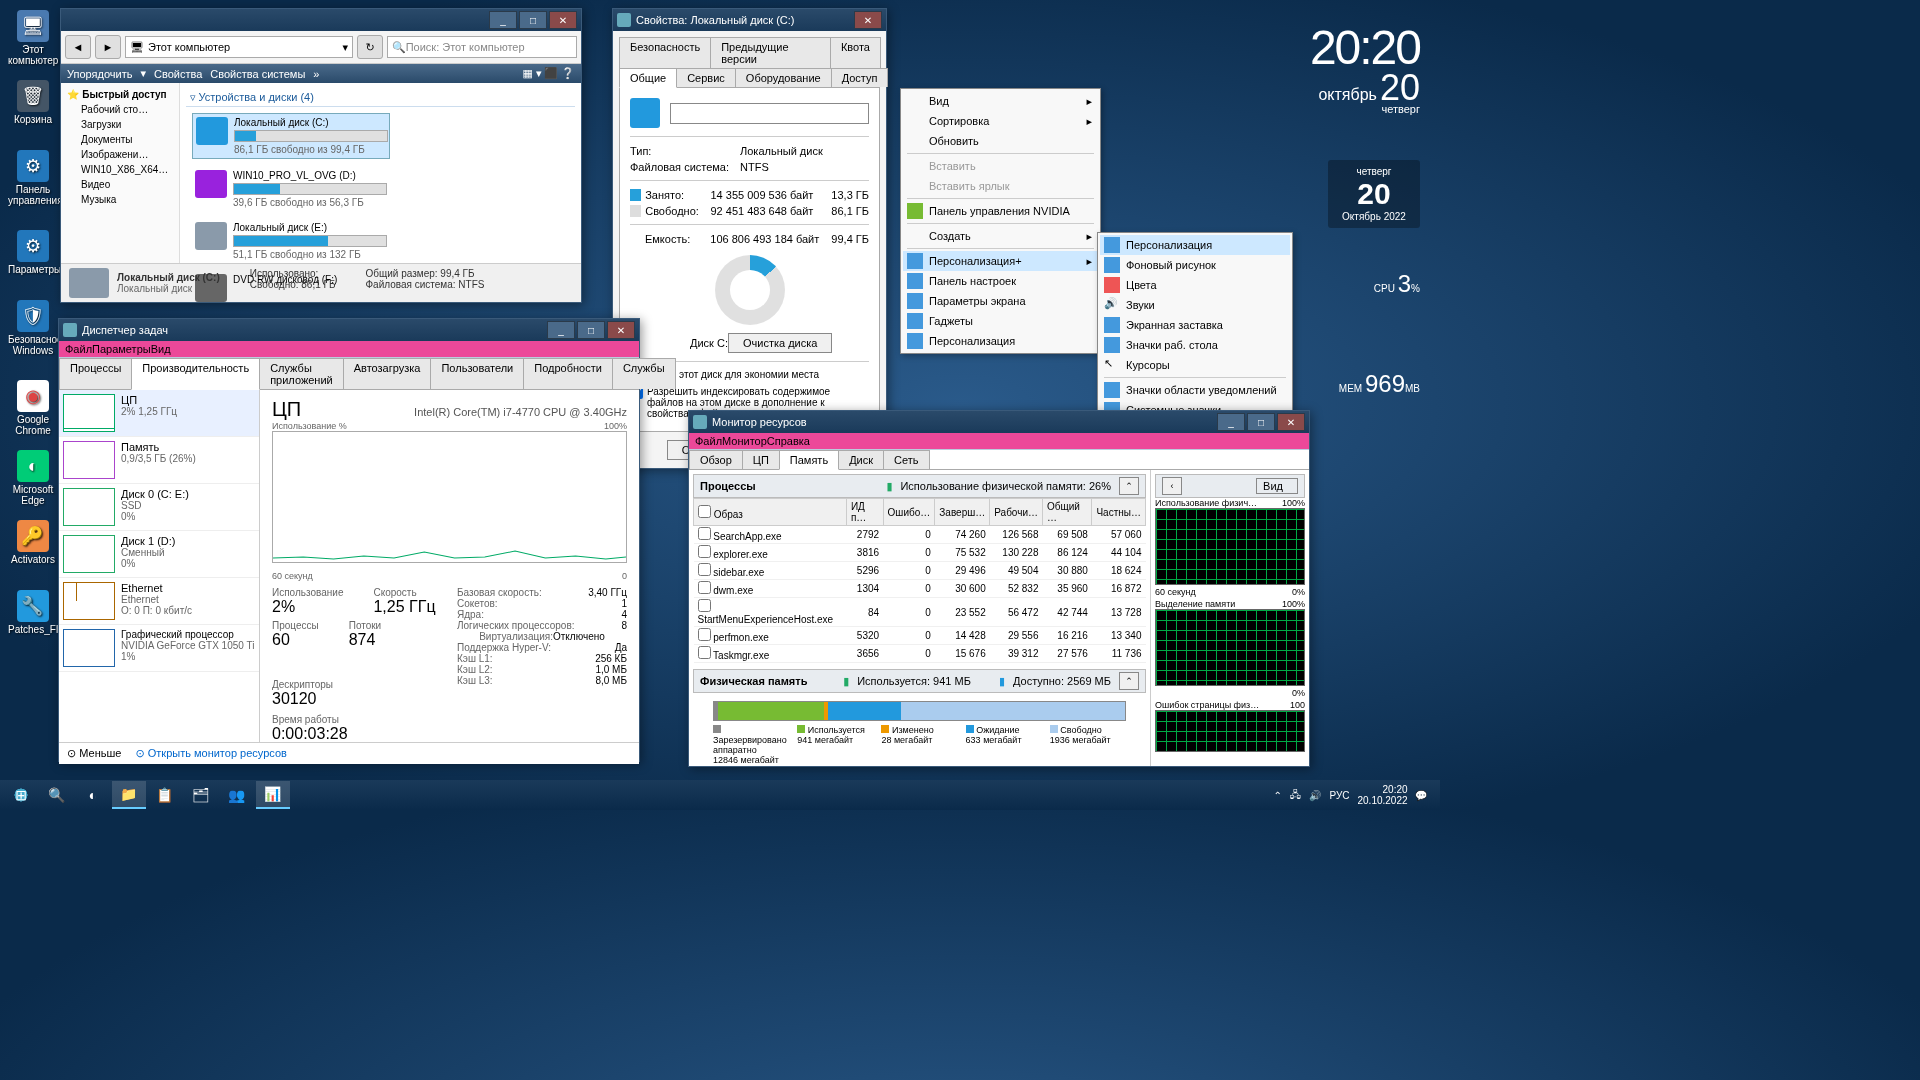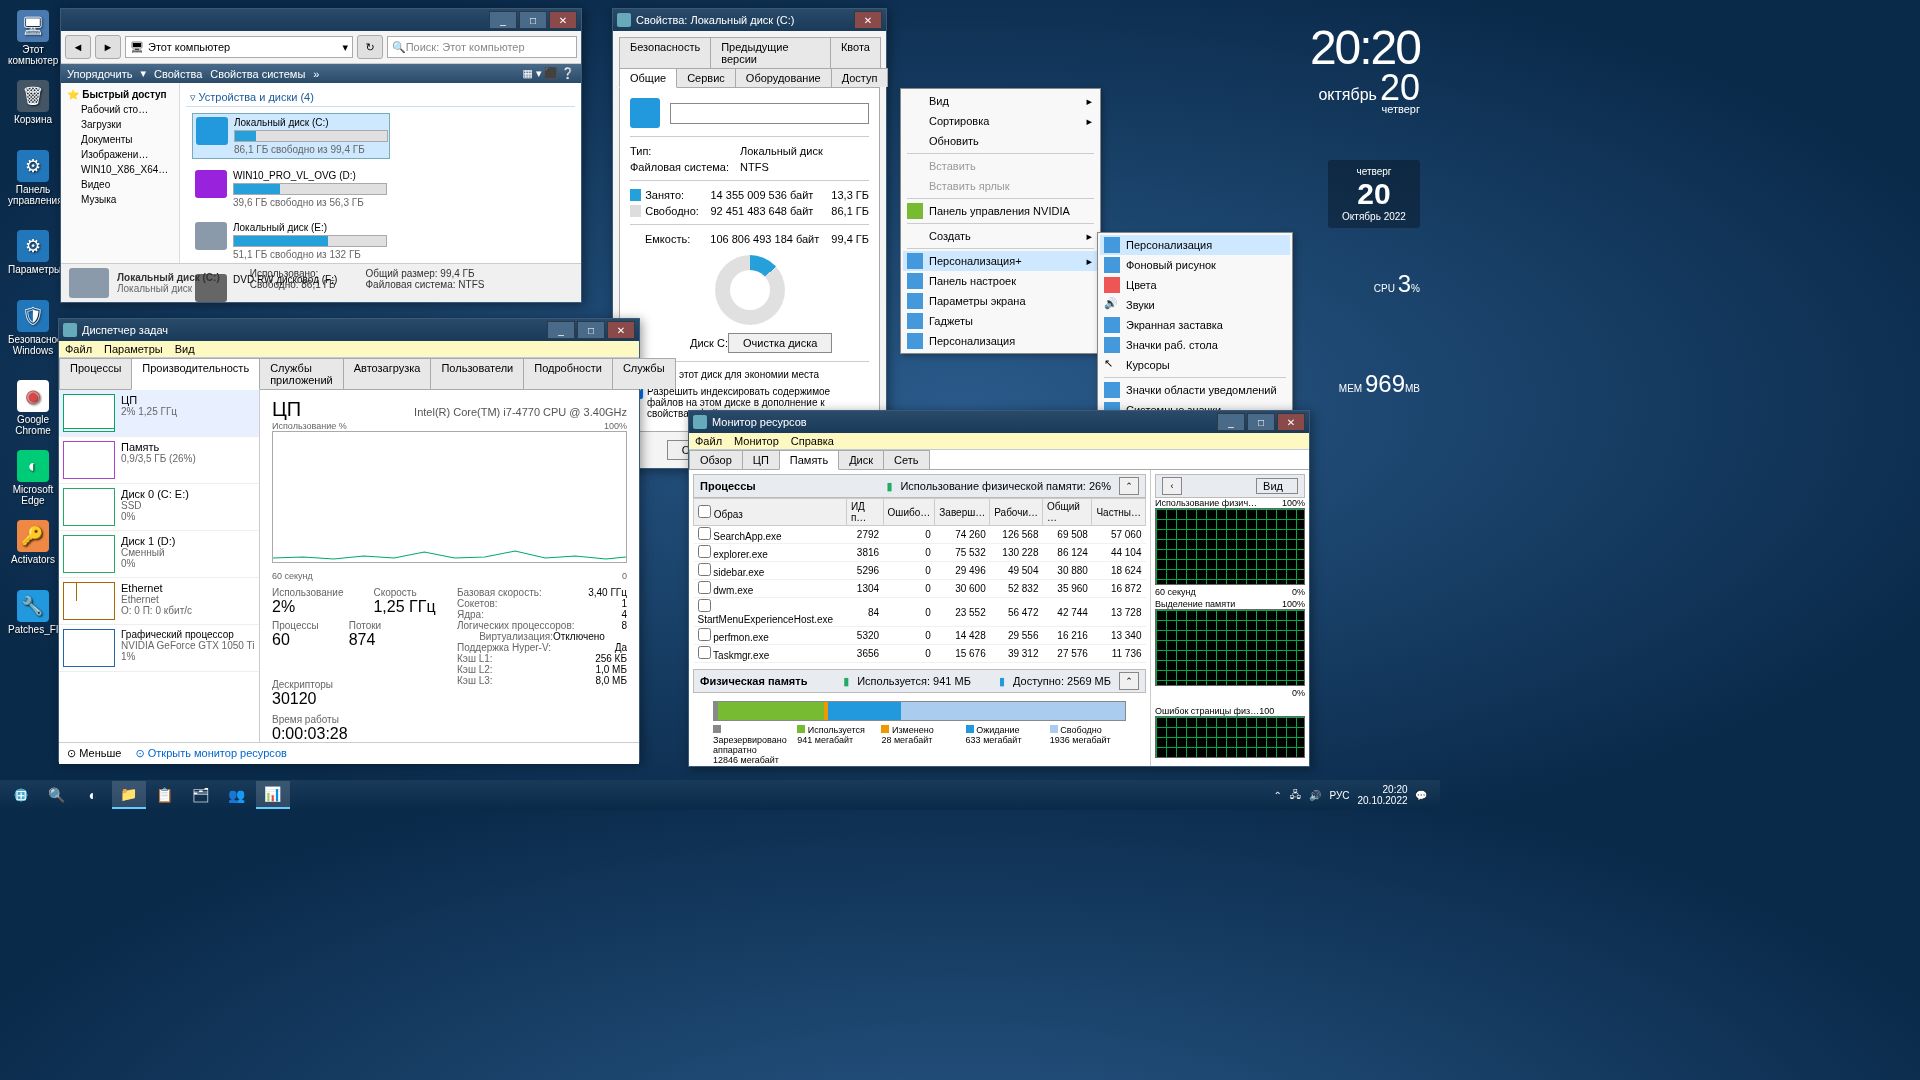--- a/index.html
+++ b/index.html
@@ -4,21 +4,21 @@
 <style>
 body{margin:0;padding:0;width:1440px;height:810px;overflow:hidden;font-family:'Segoe UI',Tahoma,sans-serif;font-size:11px;background:radial-gradient(ellipse at center,#2a5a8a 0%,#0a2a4a 80%);position:relative;color:#000}
 .desktop-icon{position:absolute;width:50px;text-align:center;color:#fff;font-size:10px;text-shadow:1px 1px 2px rgba(0,0,0,0.8);cursor:pointer}
 .desktop-icon .ico{width:32px;height:32px;margin:0 auto 2px;background:#4a7ab0;border-radius:4px;display:flex;align-items:center;justify-content:center;font-size:18px}
 .window{position:absolute;background:#fff;border:1px solid #3a5a7a;box-shadow:2px 2px 10px rgba(0,0,0,0.4)}
 .titlebar{background:linear-gradient(to bottom,#2a4a6a,#1a3a5a);color:#fff;height:22px;display:flex;align-items:center;padding:0 4px;font-size:11px}
 .titlebar .tico{width:14px;height:14px;margin-right:5px;background:#6ab;border-radius:2px}
 .winbtns{margin-left:auto;display:flex;gap:2px}
 .winbtn{width:26px;height:16px;background:#4a6a8a;border:1px solid #2a3a4a;display:flex;align-items:center;justify-content:center;color:#fff;font-size:10px;cursor:pointer}
 .winbtn.close{background:#8a4a4a}
-.menubar{background:#fef9c3;border-bottom:1px solid #bcd;padding:2px 6px;display:flex;gap:12px;font-size:11px}
+.menubar{background:#ec4899;border-bottom:1px solid #bcd;padding:2px 6px;display:flex;font-size:11px}
 .menubar span{cursor:pointer}
 .toolbar{background:linear-gradient(to bottom,#4a6a8a,#2a4a6a);padding:3px 6px;display:flex;align-items:center;gap:8px;color:#fff;font-size:11px}
 .navbar{background:#f4f4f4;padding:4px;display:flex;align-items:center;gap:4px;border-bottom:1px solid #ccc}
 .navbtn{width:24px;height:22px;background:#e0e0e0;border:1px solid #aaa;border-radius:3px;display:flex;align-items:center;justify-content:center;cursor:pointer}
 .addressbar{flex:1;background:#fff;border:1px solid #aaa;height:20px;display:flex;align-items:center;padding:0 4px}
 .searchbox{width:180px;background:#fff;border:1px solid #aaa;height:20px;display:flex;align-items:center;padding:0 4px;color:#888}
 .explorer-body{display:flex;height:180px;background:#fff}
 .sidebar{width:110px;background:#fafafa;border-right:1px solid #ddd;padding:4px;overflow:hidden}
 .sidebar .sbi{padding:2px 2px 2px 16px;font-size:10px;white-space:nowrap;overflow:hidden;cursor:pointer}
 .sidebar .sbh{padding:2px;font-size:10px;font-weight:bold;cursor:pointer}
@@ -695,21 +695,21 @@
       <div style="font-size:9px;display:flex;justify-content:space-between">
           <span>60 секунд</span>
           <span>0%</span>
         </div>
       <div style="font-size:9px;display:flex;justify-content:space-between;margin-top:2px">
           <span>Выделение памяти</span>
           <span>100%</span>
         </div>
       <div class="resgraph"></div>
       <div style="font-size:9px;text-align:right">0%</div>
-      <div style="font-size:9px;display:flex;margin-top:8px">
+      <div style="font-size:9px;display:flex;justify-content:space-between;margin-top:2px">
           <span>Ошибок страницы физ…</span>
           <span>100</span>
         </div>
       <div class="resgraph" style="height:40px"></div>
     </div>
   </div>
 </div>
 
 <div class="taskbar">
   <div class="tbitem" style="background:radial-gradient(circle,#4ac 30%,transparent 31%)">⊞</div>

